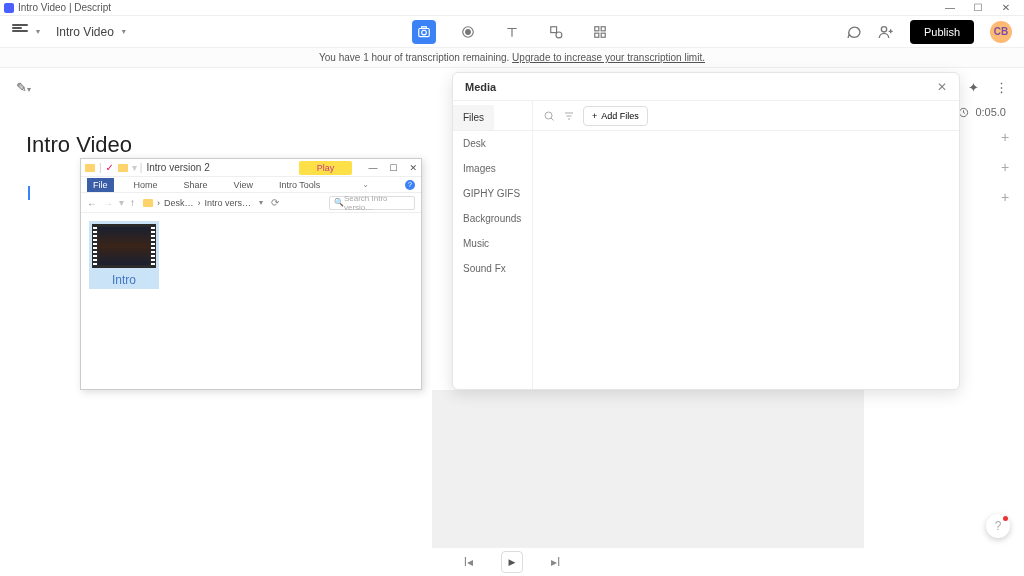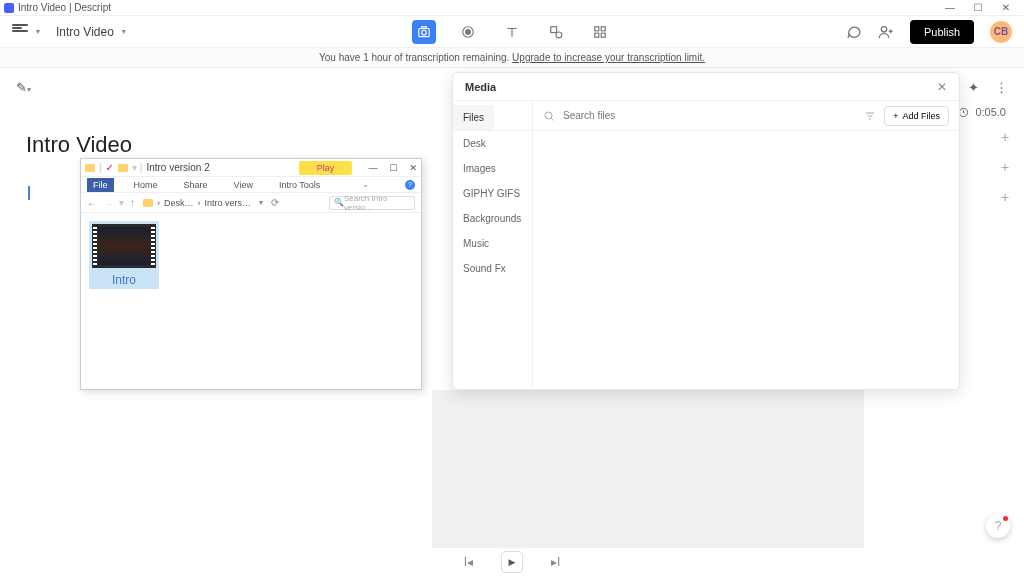--- a/index.html
+++ b/index.html
@@ -271,21 +271,20 @@
         <span class="mp-tab">Backgrounds</span>
         <span class="mp-tab">Music</span>
         <span class="mp-tab">Sound Fx</span>
       </div>
       <div class="mp-content">
         <div class="mp-searchbar">
           <svg width="12" height="12" viewBox="0 0 24 24" fill="none" stroke="#aaa" stroke-width="2">
               <circle cx="11" cy="11" r="7"></circle>
               <path d="M21 21l-5-5"></path>
             </svg>
-          <input placeholder="Search files" style="">
           <span class="mp-filter">
               <svg width="12" height="12" viewBox="0 0 24 24" fill="none" stroke="currentColor" stroke-width="2">
                 <path d="M4 6h16M7 12h10M10 18h4"></path>
               </svg>
             </span>
           <button class="mp-addfiles">+ <span>Add Files</span></button>
         </div>
       </div>
     </div>
   </div>

